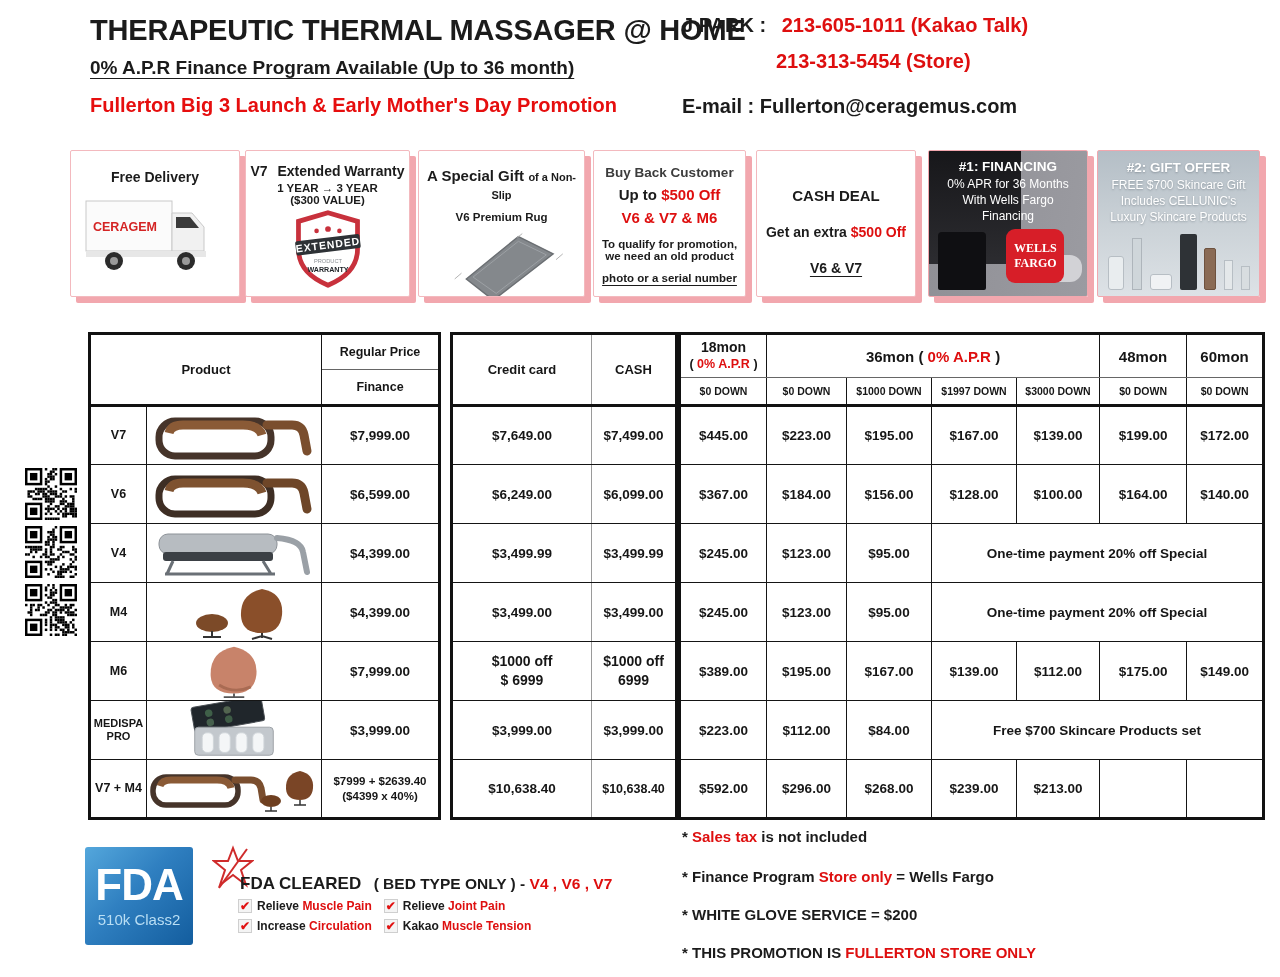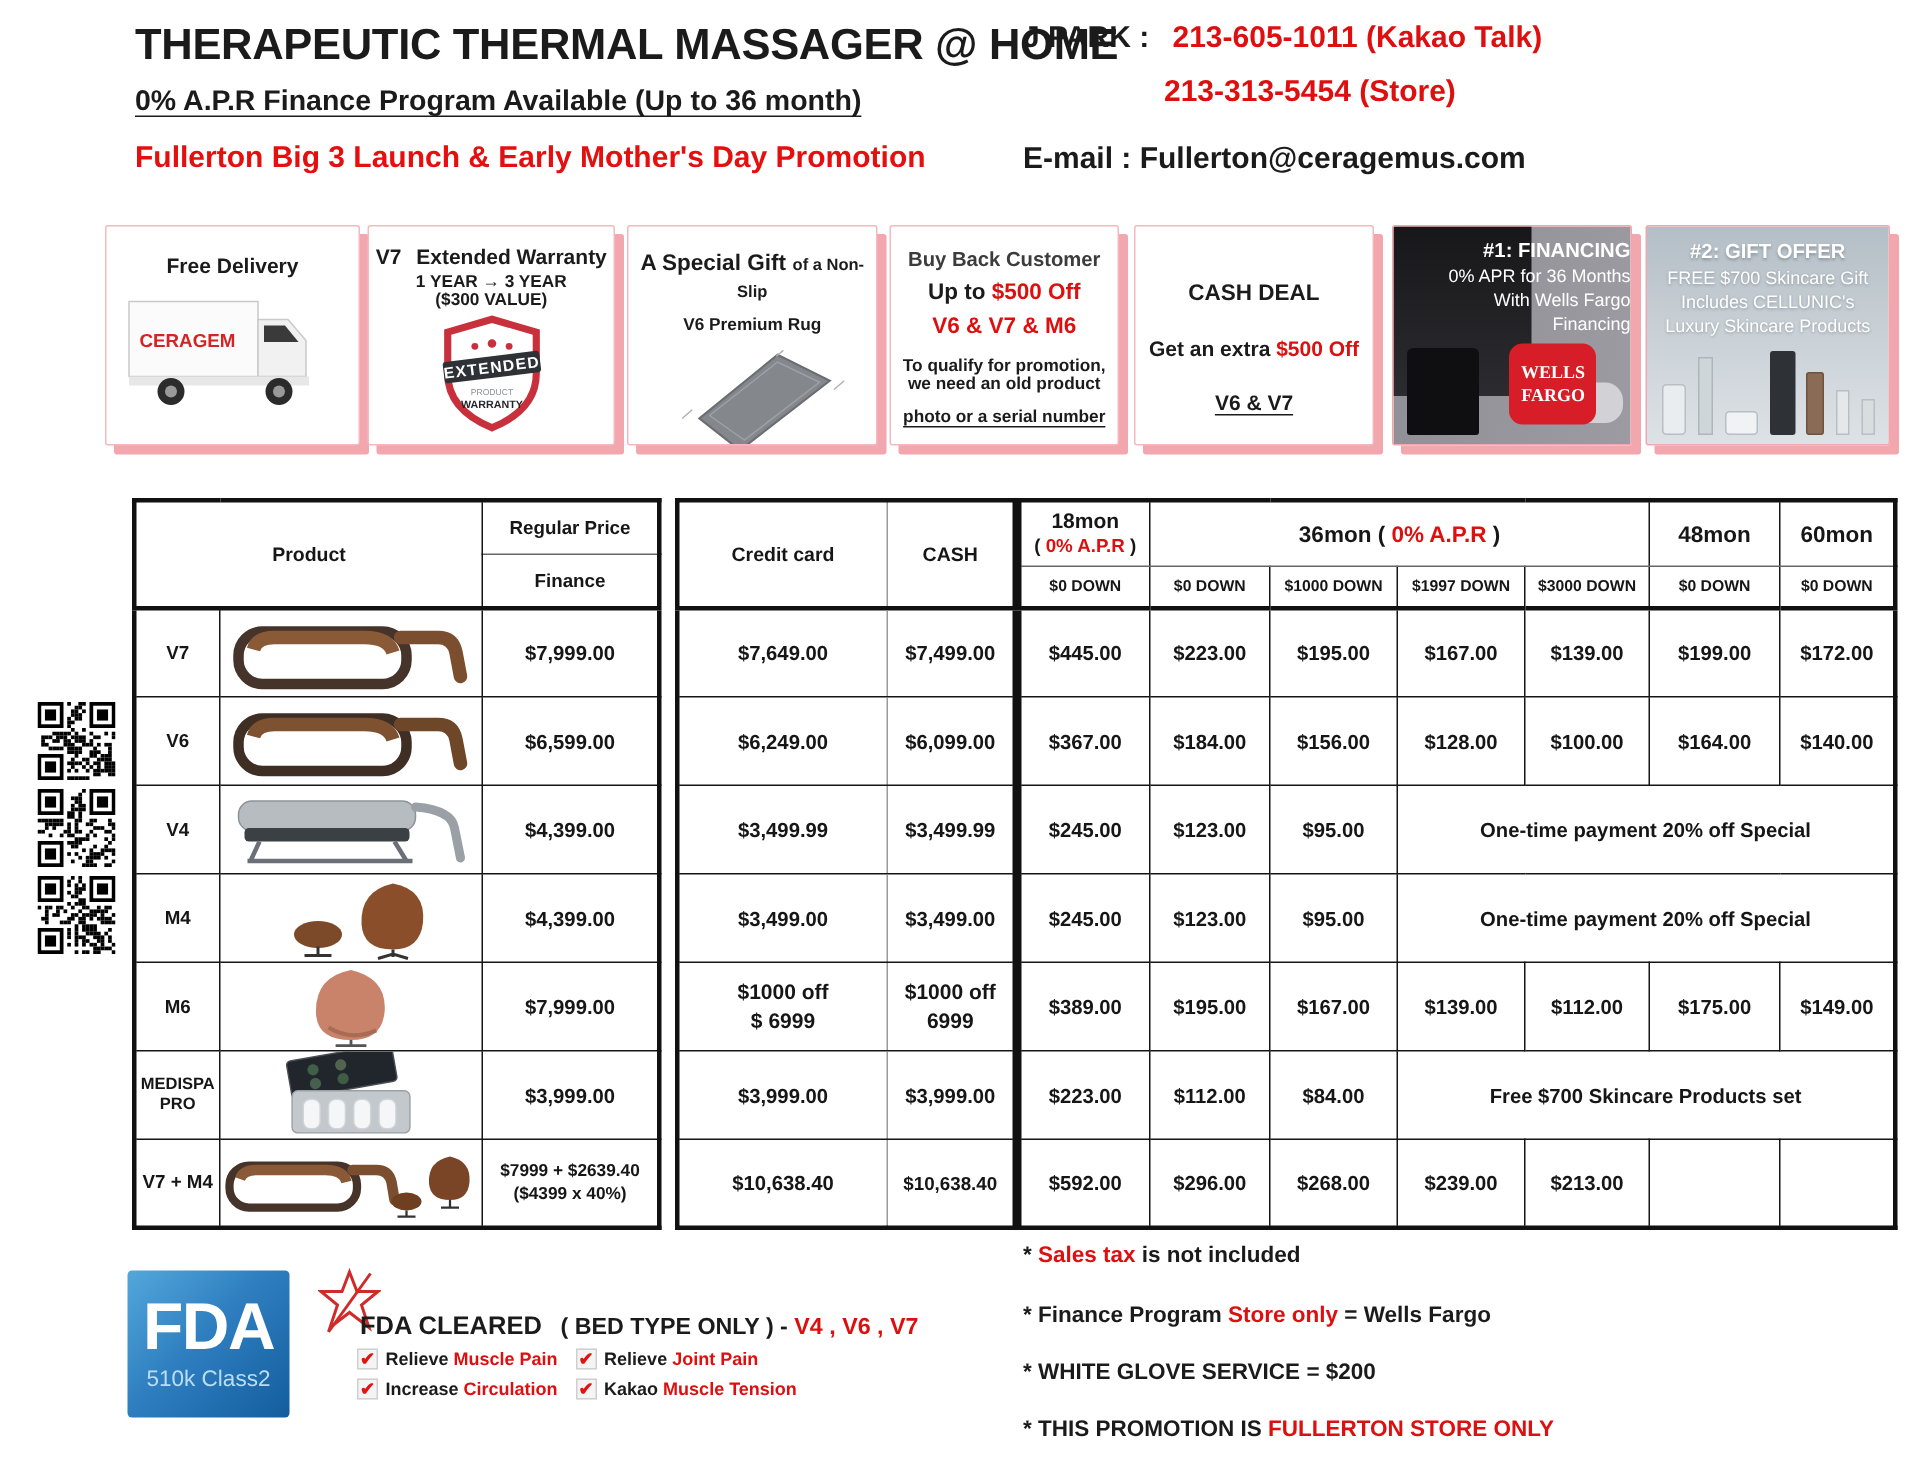--- a/index.html
+++ b/index.html
@@ -138,21 +138,21 @@
     <div style="font-size:14px; font-weight:bold; margin-top:20px;">
       <span>Get an extra </span><span class="red">$500 Off</span>
     </div>
     <div class="u" style="font-size:14px; font-weight:bold; margin-top:20px;">V6 &amp; V7</div>
   </div>
 
   <div class="card photo-card" style="left:928px; width:160px; background:linear-gradient(100deg,#8f8f95 0%,#9b9ba1 100%);">
     <div class="abs" style="left:0; top:0; width:58%; height:78%; background:linear-gradient(180deg,#17171a,#2c2c30); z-index:1;"></div>
     <div class="abs" style="left:6%; bottom:4%; width:30%; height:40%; background:#0f0f12; border-radius:4px 4px 2px 2px; z-index:2;"></div>
     <div class="abs" style="right:3%; bottom:10%; width:36%; height:18%; background:#d2d2d6; border-radius:12px; z-index:2;"></div>
-    <div class="pc-text" style="margin-top:8px;text-align:right;">
+    <div class="pc-text" style="margin-top:8px;">
       <div style="font-size:13.5px; font-weight:bold;">#1: FINANCING</div>
       <div style="font-size:12px; margin-top:3px;">0% APR for 36 Months</div>
       <div style="font-size:12px; margin-top:2px;">With Wells Fargo</div>
       <div style="font-size:12px; margin-top:2px;">Financing</div>
     </div>
     <div class="abs" style="left:49%; top:54%; width:58px; height:54px; background:#d71e28; border-radius:9px; z-index:3; color:#fff; font-family:'Liberation Serif',serif; font-weight:bold; font-size:12px; line-height:1.3; display:flex; flex-direction:column; align-items:center; justify-content:center;">
       <span>WELLS</span>
       <span>FARGO</span>
     </div>
   </div>

